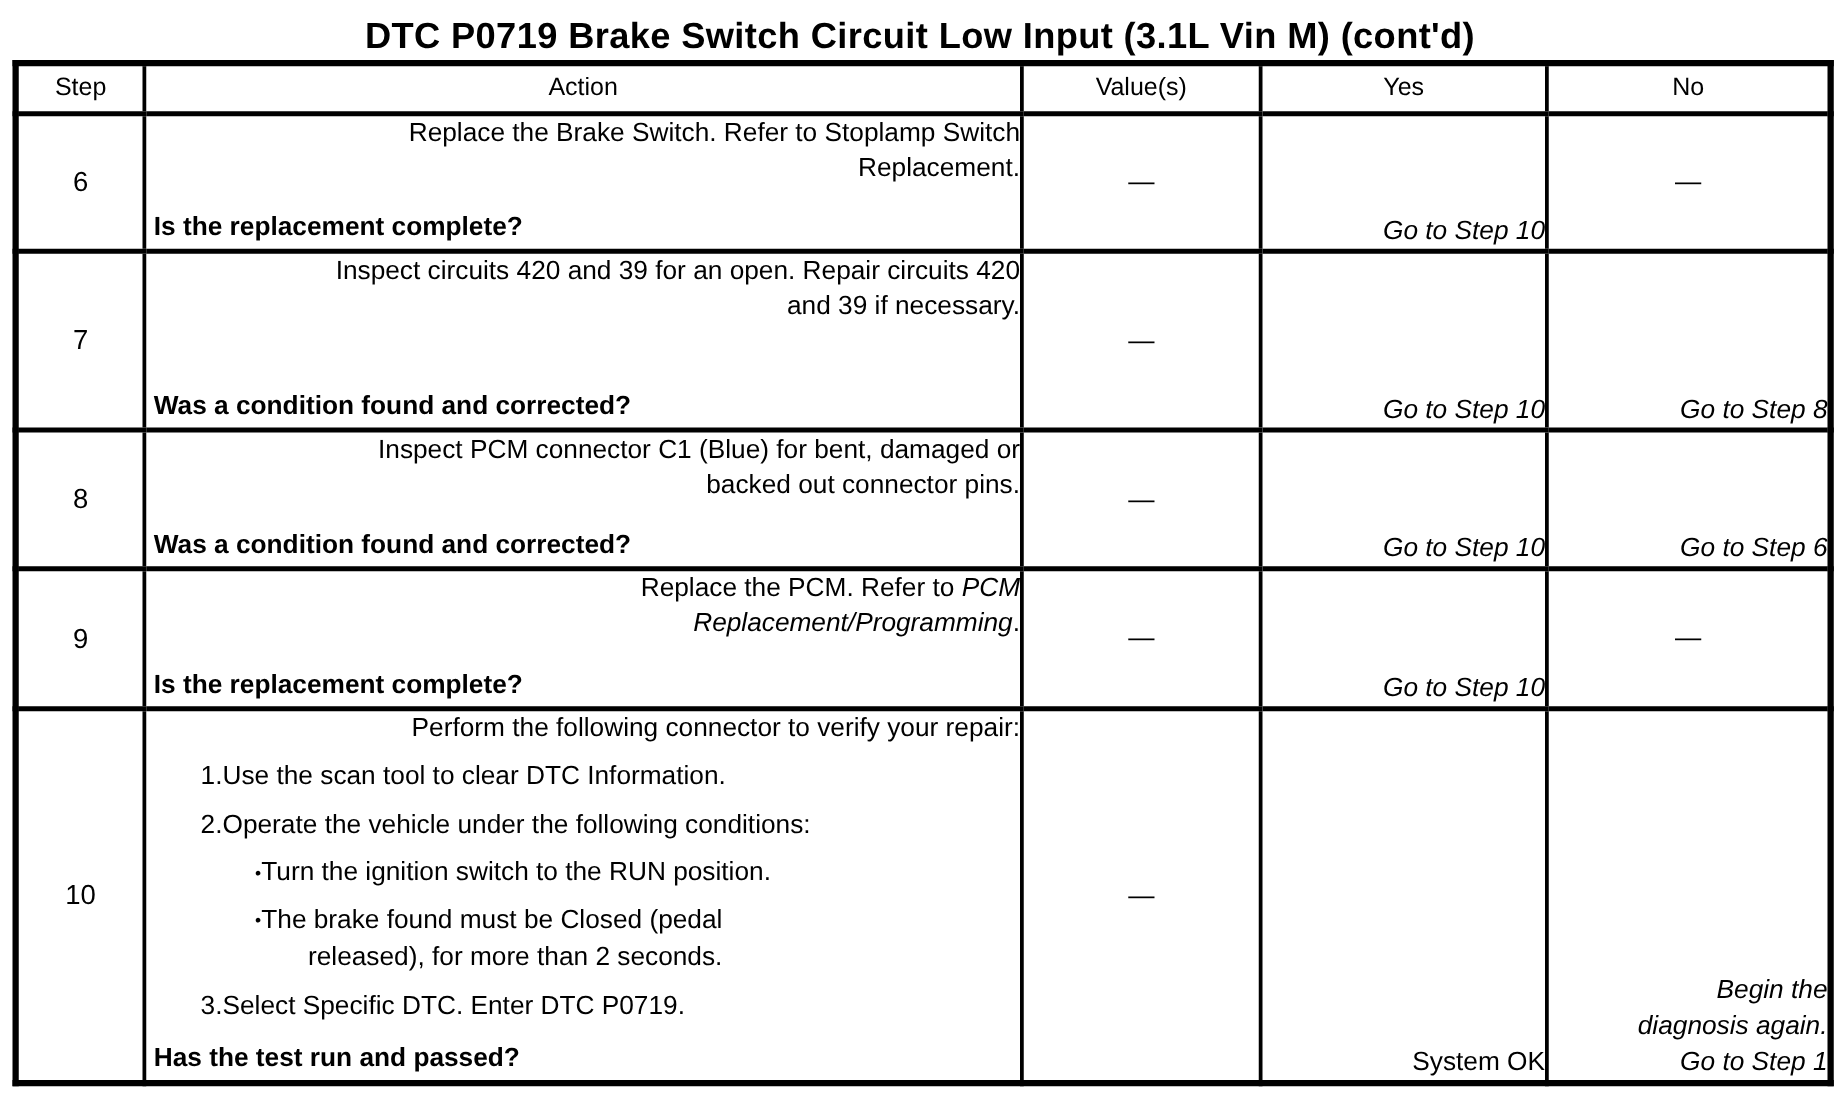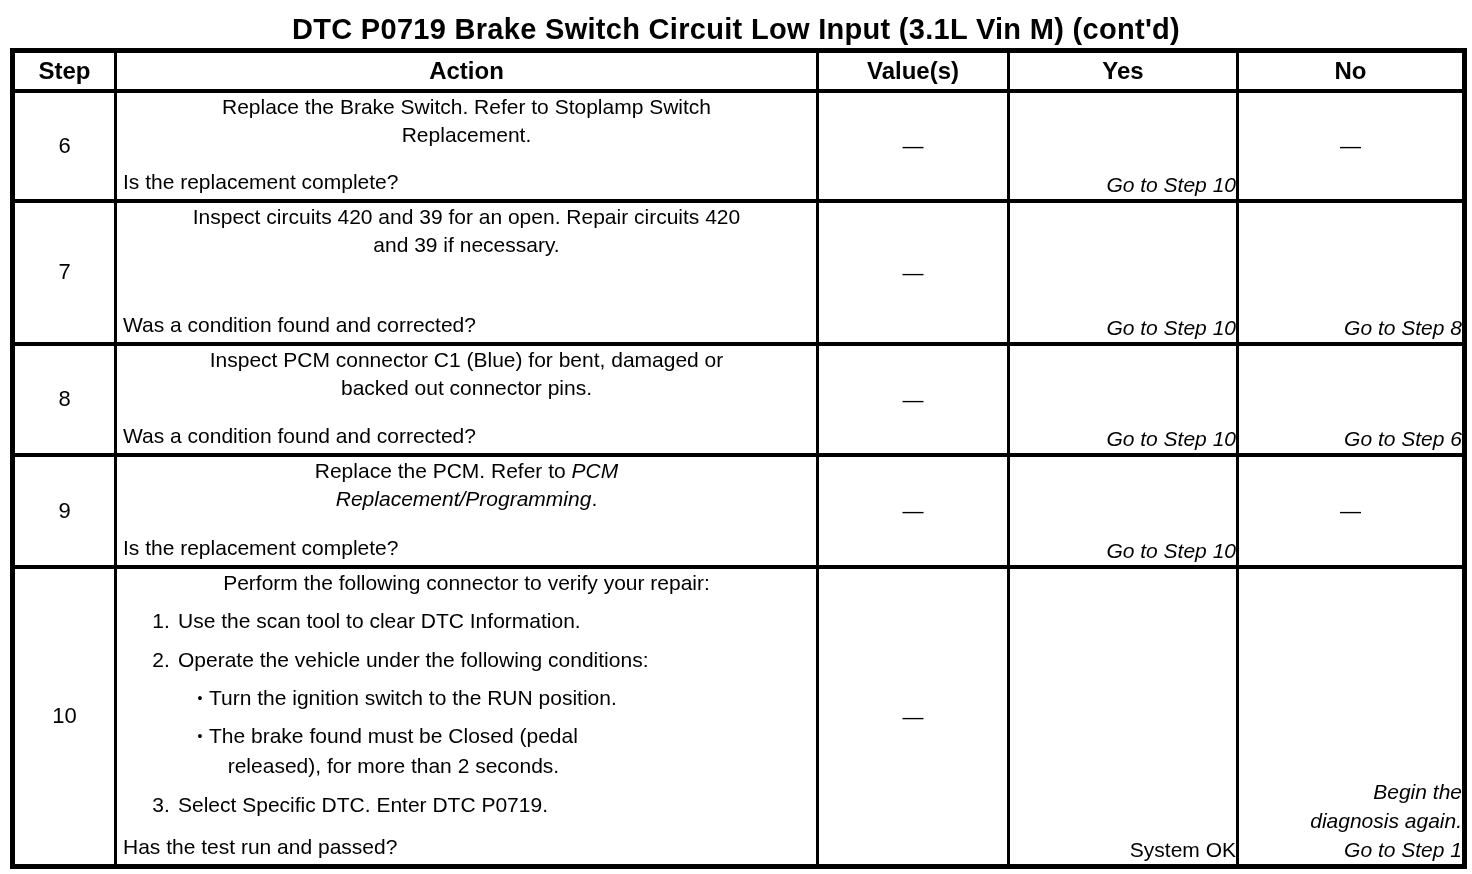--- a/index.html
+++ b/index.html
@@ -18,35 +18,35 @@
     position:absolute; left:10px; top:48px;
     border-collapse:collapse; table-layout:fixed;
     border:5px solid var(--ink);
   }
   table.dtc th, table.dtc td {
     border:3px solid var(--ink);
     border-top-width:4px; border-bottom-width:4px;
     padding:0;
   }
   thead th {
-    height:40px; font-size:24px; font-weight:bold;
+    height:40px; font-size:20px; font-weight:normal;
     text-align:center; vertical-align:middle;
     border-bottom-width:5px;
   }
   td { font-size:21px; }
   td.step { vertical-align:middle; text-align:center; font-size:22px; }
-  td.action { position:relative; vertical-align:top; text-align:center; padding:5px 6px 34px 6px; }
+  td.action { position:relative; vertical-align:top; text-align:right; padding:5px 6px 34px 6px; }
   .blk { line-height:28px; }
   .blk .line { white-space:nowrap; }
   .blk-num { display:flex; margin:9px 0 0 27px; line-height:30px; }
   .blk-num .marker { flex:none; width:34px; }
   .blk-bullet { display:flex; margin:8px 0 0 74px; line-height:30px; }
   .blk-bullet .bmark { flex:none; width:18px; font-size:14px; line-height:30px; }
   .question {
-    position:absolute; left:6px; bottom:5px; line-height:24px; white-space:nowrap;
+    position:absolute; left:6px; bottom:5px; line-height:24px; white-space:nowrap;font-weight:bold;
   }
   td.mid { vertical-align:middle; text-align:center; }
   td.bot { vertical-align:bottom; text-align:right; padding-bottom:7px; }
   td .cellbody { line-height:29px; }
   .it { font-style:italic; }
 </style>
 </head>
 <body>
 
 <h1 class="title">DTC P0719 Brake Switch Circuit Low Input (3.1L Vin M) (cont'd)</h1>

